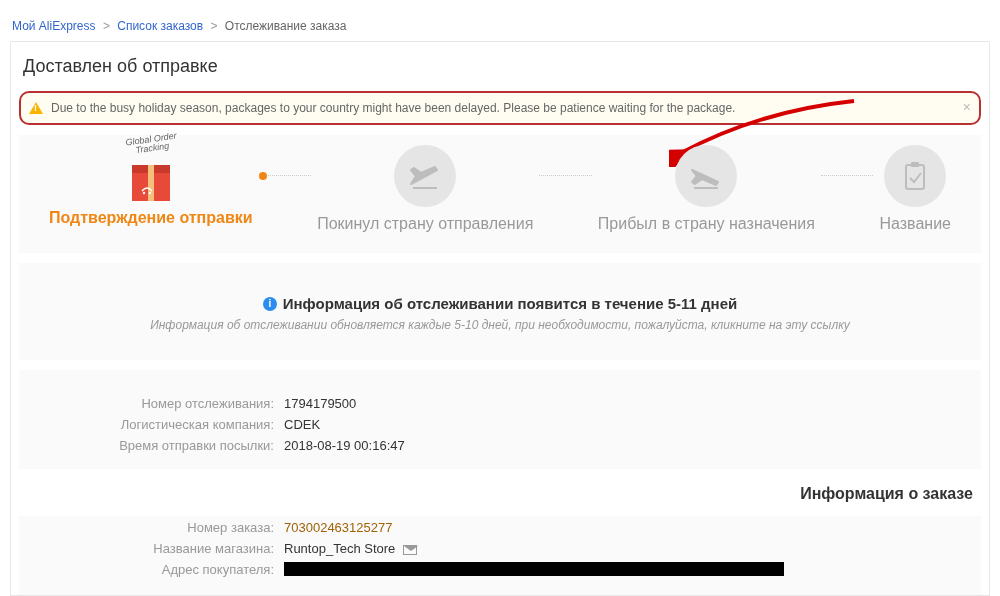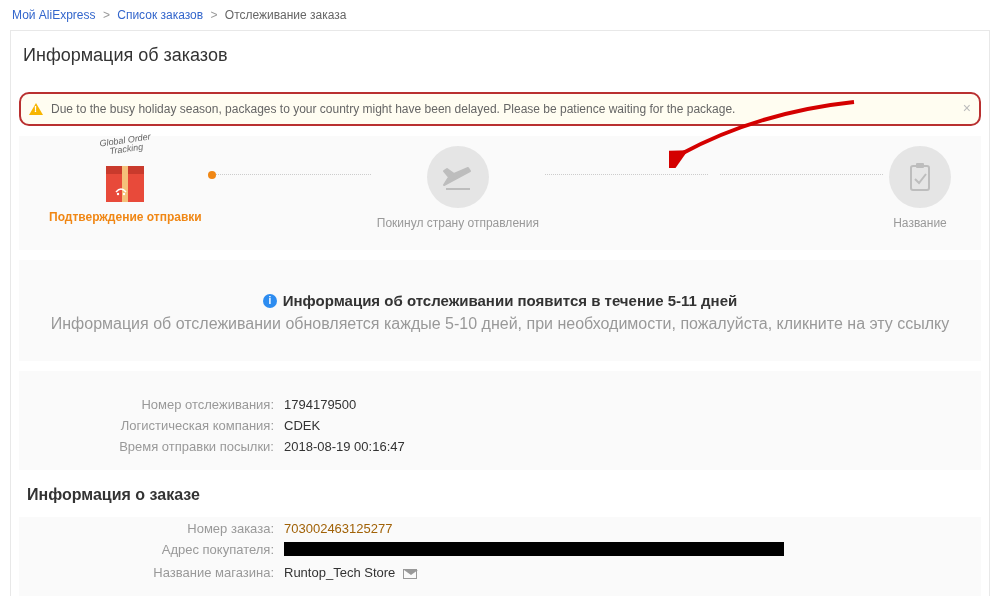--- a/index.html
+++ b/index.html
@@ -9,36 +9,37 @@
     color: #333;
     background: #fff;
     width: 1000px;
     height: 596px;
     overflow: hidden;
   }
   .breadcrumb {
     padding: 8px 12px;
     font-size: 12px;
     color: #666;
+    margin-top: 11px;
   }
   .breadcrumb a { color: #3366cc; text-decoration: none; }
   .breadcrumb .sep { margin: 0 4px; color: #999; }
   .panel {
     margin: 0 10px;
     border: 1px solid #e8e8e8;
   }
   .panel-title {
     font-size: 18px;
     color: #333;
     padding: 14px 12px 10px 12px;
     font-weight: normal;
   }
   .alert {
     position: relative;
-    margin: 16px 8px 10px 8px;
+    margin: 4px 8px 10px 8px;
     background: #fffdf1;
     border: 2px solid #b93030;
     border-radius: 10px;
     padding: 8px 24px 8px 30px;
     color: #666;
     font-size: 12px;
   }
   .alert .warn-icon {
     position: absolute;
     left: 8px;
@@ -89,21 +90,21 @@
     width: 62px; height: 62px;
     border-radius: 50%;
     background: #e5e5e5;
     display: flex;
     align-items: center;
     justify-content: center;
     margin-bottom: 8px;
     position: relative;
   }
   .step .label {
-    font-size: 12px;
+    font-size: 16px;
     color: #999;
   }
   .step.active .label { color: #f08715; font-weight: bold; }
   .connector {
     flex: 1;
     height: 1px;
     border-top: 1px dotted #ccc;
     margin: 0 6px 28px 6px;
     position: relative;
   }
@@ -149,23 +150,24 @@
     border-radius: 50%;
     background: #2d8cf0;
     color: #fff;
     font-size: 10px;
     line-height: 14px;
     text-align: center;
     font-weight: bold;
     font-style: normal;
   }
   .info-block .subline {
-    font-size: 16px;
+    font-size: 12px;
     color: #999;
     margin-top: 6px;
+    font-style: italic;
   }
   .detail-rows {
     padding: 26px 0 10px 0;
     margin: 10px 8px 0 8px;
     background: #fafafa;
   }
   .detail-row {
     display: flex;
     font-size: 13px;
     margin-bottom: 6px;
@@ -175,20 +177,21 @@
     text-align: right;
     color: #999;
     padding-right: 10px;
   }
   .detail-row .v { color: #333; }
   .detail-row .v.link { color: #a16207; cursor: pointer; }
   .section-title {
     font-size: 16px;
     color: #333;
     padding: 16px 16px 10px 16px;
+    text-align: right;
   }
   .envelope {
     display: inline-block;
     width: 14px; height: 10px;
     border: 1px solid #999;
     vertical-align: middle;
     margin-left: 4px;
     position: relative;
   }
   .envelope::before {
@@ -211,21 +214,21 @@
 
 <div class="breadcrumb">
   <a>Мой AliExpress</a>
   <span class="sep">&gt;</span>
   <a>Список заказов</a>
   <span class="sep">&gt;</span>
   <span>Отслеживание заказа</span>
 </div>
 
 <div class="panel">
-  <h1 class="panel-title">Информация об заказов</h1>
+  <h1 class="panel-title">Доставлен об отправке</h1>
 
   <div class="alert-wrap">
     <div class="alert">
       <span class="warn-icon"></span>
       <span>Due to the busy holiday season, packages to your country might have been delayed. Please be patience waiting for the package.</span>
       <span class="close-x">×</span>
     </div>
     <svg class="arrow-annot" width="190" height="72">
       <defs>
         <marker id="ahead" markerWidth="12" markerHeight="12" refX="2" refY="5" orient="auto">
@@ -256,20 +259,28 @@
       </div>
     <div class="step">
       <div class="circle">
         <svg width="36" height="36" viewBox="0 0 36 36">
             <path d="M4 26 L30 12 L28 9 L14 15 L7 10 L4 12 L9 18 Z M6 30 H30" stroke="#bdbdbd" stroke-width="2" fill="#bdbdbd" stroke-linejoin="round"></path>
           </svg>
       </div>
       <div class="label">Покинул страну отправления</div>
     </div>
     <div class="connector"></div>
+    <div class="step">
+      <div class="circle">
+        <svg width="36" height="36" viewBox="0 0 36 36">
+            <path d="M4 12 L30 24 L28 27 L14 21 L7 26 L4 24 L9 18 Z M6 30 H30" stroke="#bdbdbd" stroke-width="2" fill="#bdbdbd" stroke-linejoin="round"></path>
+          </svg>
+      </div>
+      <div class="label">Прибыл в страну назначения</div>
+    </div>
     <div class="connector"></div>
     <div class="step">
       <div class="circle">
         <svg width="36" height="36" viewBox="0 0 36 36">
           <rect x="9" y="7" width="18" height="24" rx="2" fill="none" stroke="#bdbdbd" stroke-width="2"></rect>
           <rect x="14" y="4" width="8" height="5" rx="1" fill="#bdbdbd"></rect>
           <path d="M13 20 L17 24 L24 15" fill="none" stroke="#bdbdbd" stroke-width="2"></path>
         </svg>
       </div>
       <div class="label">Название</div>
@@ -300,26 +311,26 @@
   </div>
 
   <h2 class="section-title">Информация о заказе</h2>
 
   <div class="detail-rows" style="padding-top:4px;margin-top:3px;">
     <div class="detail-row">
       <div class="k">Номер заказа:</div>
       <div class="v link">703002463125277</div>
     </div>
     <div class="detail-row">
-      <div class="k">Адрес покупателя:</div>
-      <div class="v">
-        <span class="redact" style="width:500px;"></span>
-      </div>
-    </div>
-    <div class="detail-row">
       <div class="k">Название магазина:</div>
       <div class="v">
         <span class="link">Runtop_Tech Store</span>
         <span class="envelope"></span>
       </div>
     </div>
+    <div class="detail-row">
+      <div class="k">Адрес покупателя:</div>
+      <div class="v">
+        <span class="redact" style="width:500px;"></span>
+      </div>
+    </div>
   </div>
 </div>
 
 </body></html>

